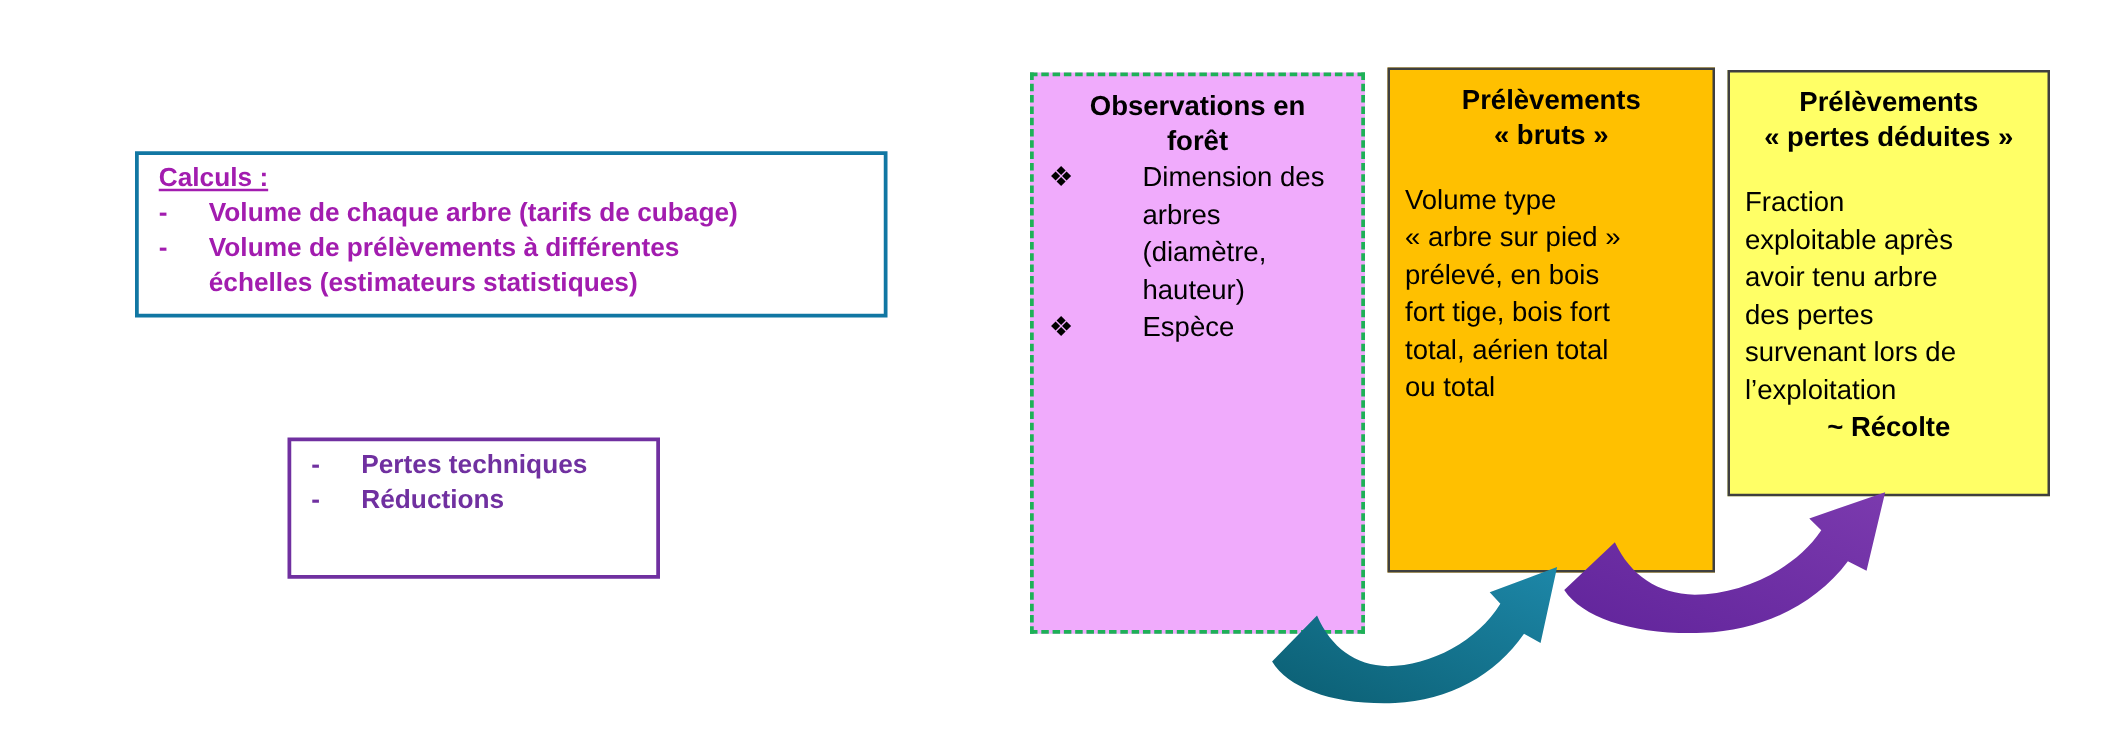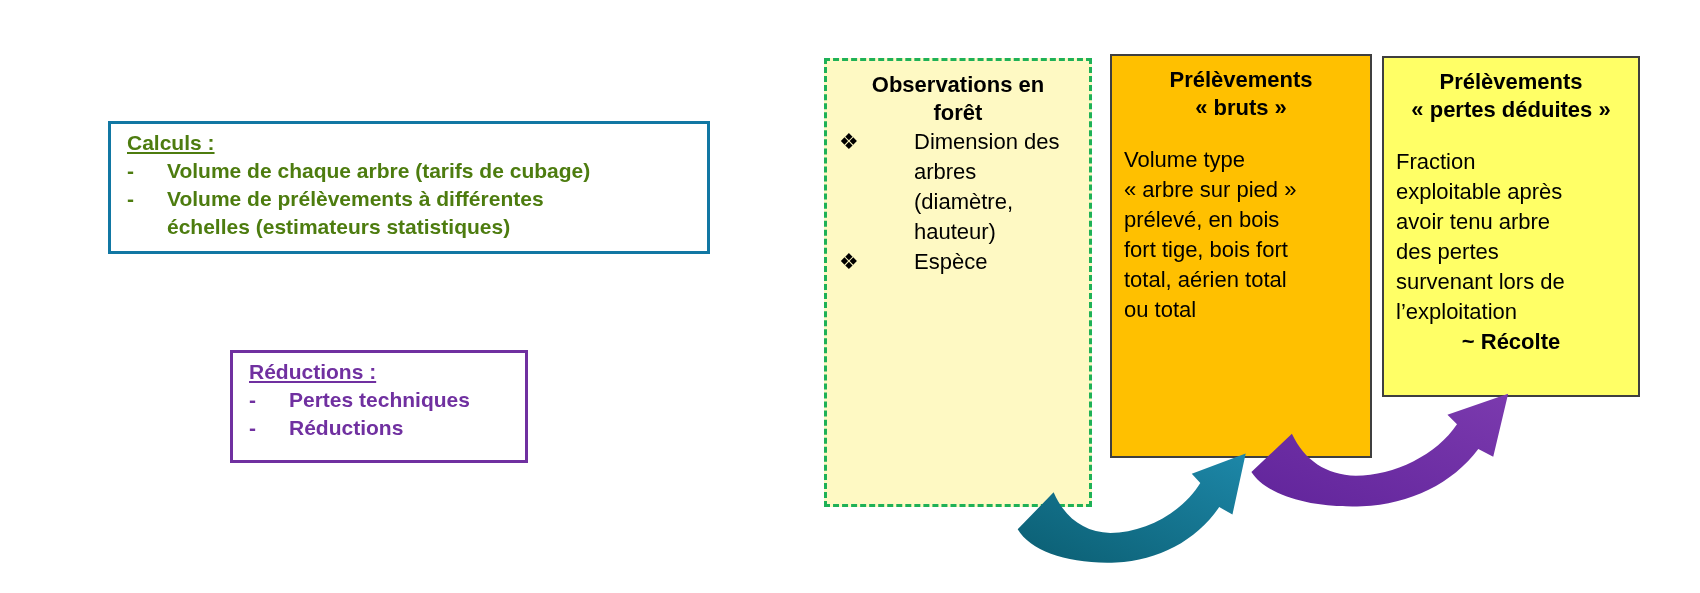--- a/index.html
+++ b/index.html
@@ -11,51 +11,50 @@
 
   
   .left-box { border:3px solid; background:#ffffff; font-weight:bold;
               font-size:21px; line-height:28px; padding:5px 16px 6px 16px; }
   .box-title { text-decoration:underline; }
   .dash-item { display:flex; align-items:flex-start; }
   .dash-marker { flex:0 0 40px; }
   .dash-text { white-space:pre-line; }
 
   
-  .rt-box { border:2px solid; padding:10px 12px; font-size:22px; color:#000; background:#fef9c3; }
+  .rt-box { border:2px solid; padding:10px 12px; font-size:22px; color:#000; background:#f0abfc; }
   .rt-title { font-weight:bold; text-align:center; line-height:28px; white-space:pre-line; }
   .rt-body { line-height:30px; white-space:pre-line; margin-top:23px; }
   .rt-footer { font-weight:bold; text-align:center; line-height:30px; }
   .green-box { border-style:dashed; border-width:3px; }
   .bullet { display:flex; line-height:30px; }
   .bullet-glyph { flex:0 0 27px; }
   .bullet-text { white-space:pre-line;margin-left:48px; }
 
   .arrow { position:absolute; overflow:visible; }
 </style>
 </head>
 <body>
 
 <div class="canvas">
 
-  <div class="box left-box" style="left: 108px; top: 121px; width: 602px; height: 133px; border-color: rgb(17, 119, 163); color: #4d7c0f;">
+  <div class="box left-box" style="left: 108px; top: 121px; width: 602px; height: 133px; border-color: rgb(17, 119, 163); color: #a21caf;">
     <div class="box-title">Calculs :</div>
     <div class="dash-item">
       <span class="dash-marker">-</span>
       <span class="dash-text">Volume de chaque arbre (tarifs de cubage)</span>
     </div>
     <div class="dash-item">
       <span class="dash-marker">-</span>
       <span class="dash-text">Volume de prélèvements à différentes
 échelles (estimateurs statistiques)</span>
     </div>
   </div>
 
   <div class="box left-box" style="left: 230px; top: 350px; width: 298px; height: 113px; border-color: rgb(112, 48, 160); color: rgb(112, 48, 160);">
-    <div class="box-title">Réductions :</div>
     <div class="dash-item">
       <span class="dash-marker">-</span>
       <span class="dash-text">Pertes techniques</span>
     </div>
     <div class="dash-item">
       <span class="dash-marker">-</span>
       <span class="dash-text">Réductions</span>
     </div>
   </div>
 

